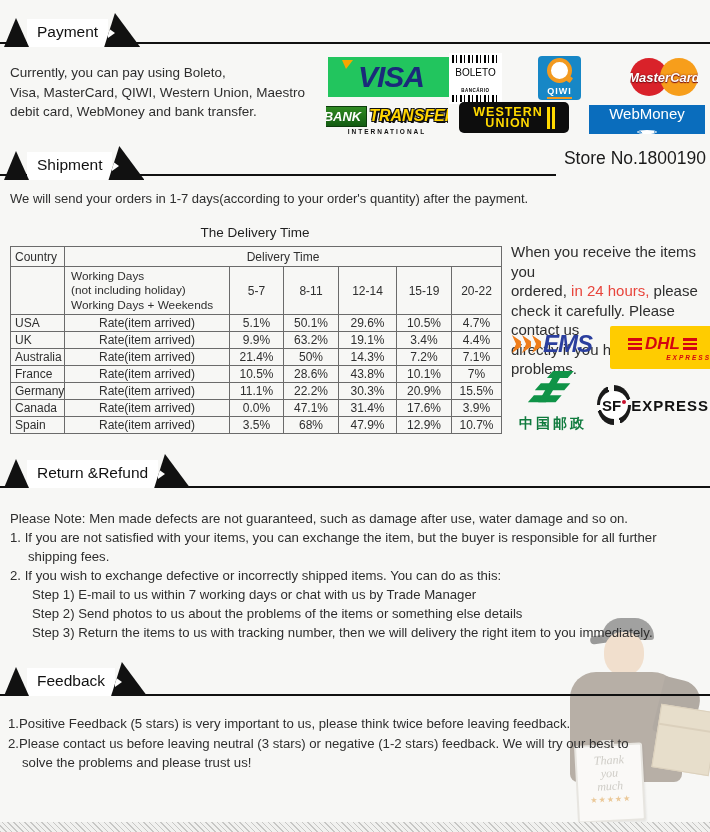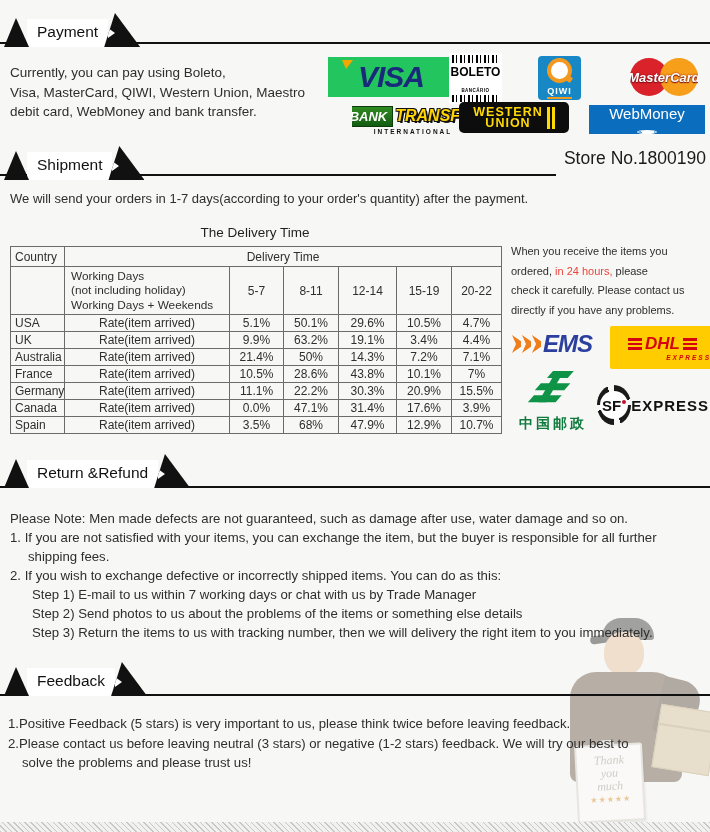--- a/index.html
+++ b/index.html
@@ -19,21 +19,21 @@
   .red{color:#e8453c;}
 
   
   .logo{position:absolute;z-index:2;display:flex;align-items:center;justify-content:center;overflow:hidden;}
   .visa{background:#22c55e;}
   .visa .visa-word{font-size:30px;font-weight:bold;font-style:italic;color:#1a2a7a;letter-spacing:-1px;position:relative;}
   .visa .visa-flame{position:absolute;left:14px;top:3px;width:0;height:0;border-left:7px solid transparent;border-right:4px solid transparent;border-bottom:9px solid #f7a600;transform:rotate(180deg);}
   .boleto{background:#fff;flex-direction:column;justify-content:space-between;padding:2px 3px;}
   .barcode{width:100%;height:11px;background:repeating-linear-gradient(90deg,#000 0 2px,#fff 2px 4px,#000 4px 5px,#fff 5px 8px);}
   .boleto-mid{text-align:center;line-height:1;}
-  .boleto-word{font-size:12px;font-weight:bold;color:#000;}
+  .boleto-word{font-size:10px;font-weight:normal;color:#000;}
   .boleto-sub{font-size:4.5px;font-weight:bold;color:#000;letter-spacing:.5px;}
   .qiwi{background:#1787c6;flex-direction:column;border-radius:4px;}
   .qiwi-ring{width:17px;height:17px;border:4px solid #f29a20;border-radius:50%;background:#fff;position:relative;}
   .qiwi-ring::after{content:"";position:absolute;right:-4px;bottom:-3px;width:6px;height:6px;background:#f29a20;border-radius:1px;transform:rotate(35deg);}
   .qiwi-word{color:#fff;font-weight:bold;font-size:9px;letter-spacing:1px;margin-top:3px;border-bottom:2px solid #f29a20;padding-bottom:1px;}
   .mastercard{background:transparent;position:absolute;}
   .mc-red,.mc-org{position:absolute;top:0;width:38px;height:38px;border-radius:50%;}
   .mc-red{left:0;background:#d9222a;}
   .mc-org{right:0;background:#f79e1b;}
   .mc-word{position:relative;z-index:1;color:#fff;font-style:italic;font-weight:bold;font-size:13px;text-shadow:0 0 2px #7a1016,0 1px 1px #7a1016;}
@@ -136,21 +136,21 @@
     <span class="qiwi-ring"></span>
     <span class="qiwi-word">QIWI</span>
   </div>
 
   <div class="logo mastercard" style="left:630px;top:58px;width:68px;height:38px;">
     <span class="mc-red"></span>
     <span class="mc-org"></span>
     <span class="mc-word">MasterCard</span>
   </div>
 
-  <div class="logo bank" style="left:326px;top:103px;width:122px;height:34px;margin-left:26px;">
+  <div class="logo bank" style="left:326px;top:103px;width:122px;height:34px;">
     <span class="bank-row">
       <span class="bank-green">BANK</span>
       <span class="bank-transfer">TRANSFER</span>
     </span>
     <span class="bank-intl">INTERNATIONAL</span>
   </div>
 
   <div class="logo wu" style="left:459px;top:102px;width:110px;height:31px;">
     <span class="wu-words">
       <span>WESTERN</span><br>
@@ -266,21 +266,21 @@
       <td class="c-center">Rate(item arrived)</td>
       <td class="c-center">3.5%</td>
       <td class="c-center">68%</td>
       <td class="c-center">47.9%</td>
       <td class="c-center">12.9%</td>
       <td class="c-center">10.7%</td>
     </tr>
   </tbody>
     </table>
 
-  <div class="txt" style="left:511px;top:242px;width:200px;font-size:11px;line-height:19.5px;">
+  <div class="txt" style="left:511px;top:242px;width:200px;font-size:15px;line-height:19.5px;">
     <div>When you receive the items you</div>
     <div><span>ordered, </span><span class="red">in 24 hours,</span><span> please</span></div>
     <div>check it carefully. Please contact us</div>
     <div>directly if you have any problems.</div>
   </div>
 
   <div class="logo ems" style="left:509px;top:329px;width:86px;height:30px;">
     <span class="ems-wing">
         <i></i>
         <i></i>

